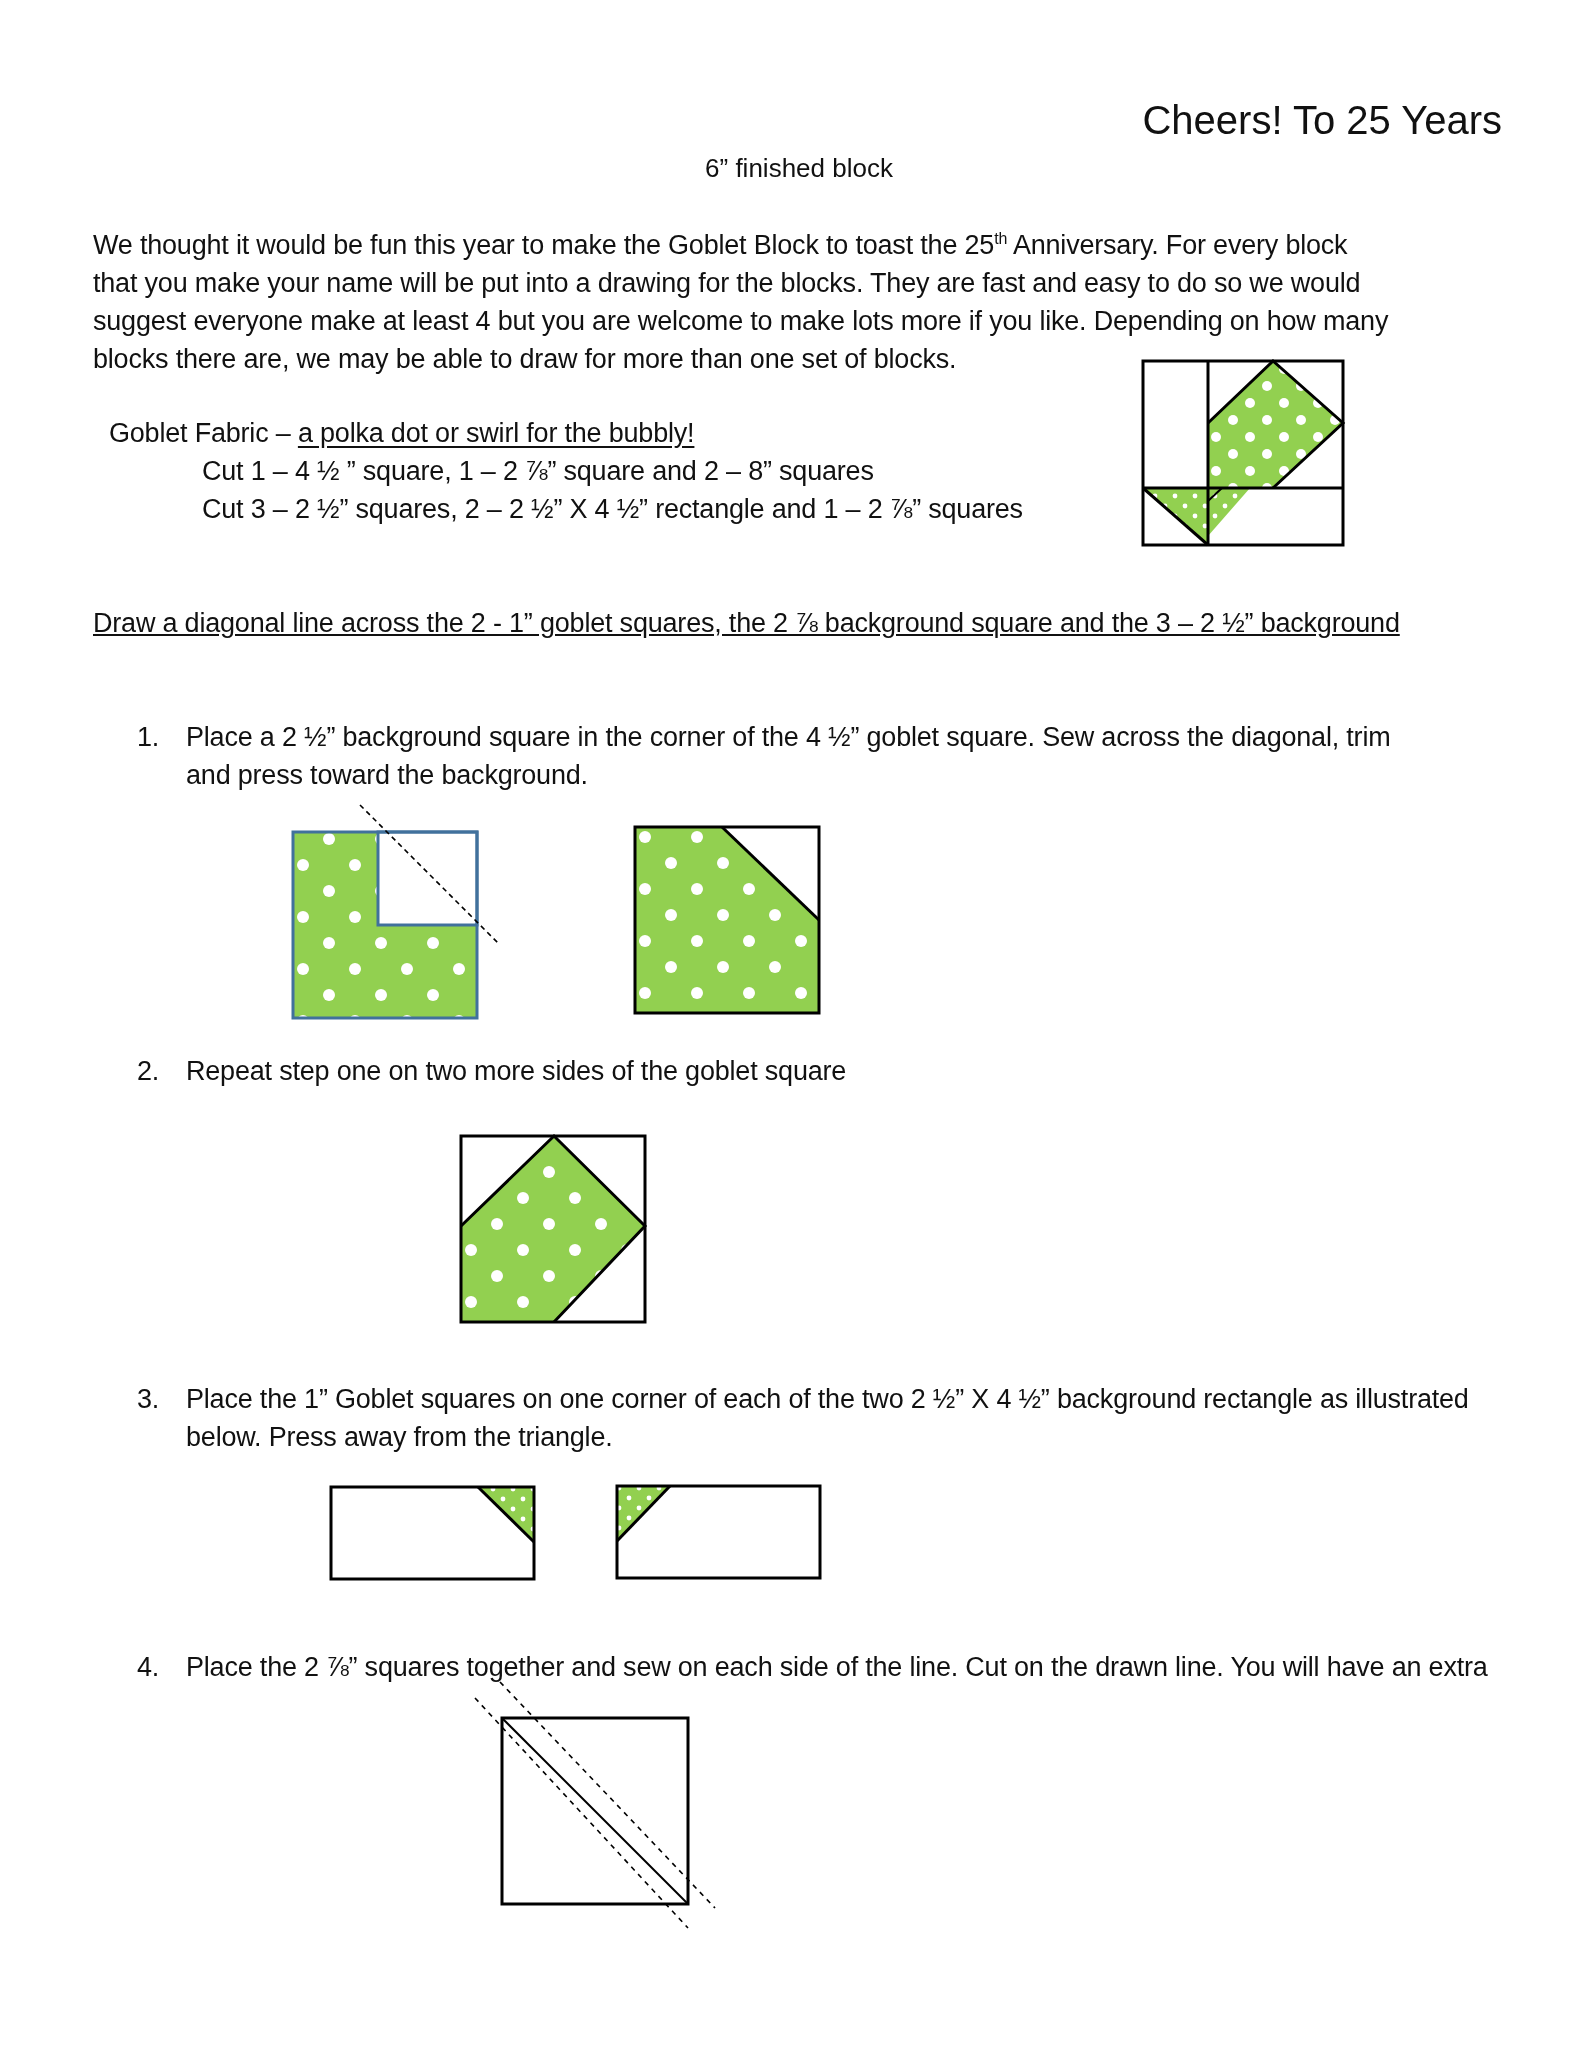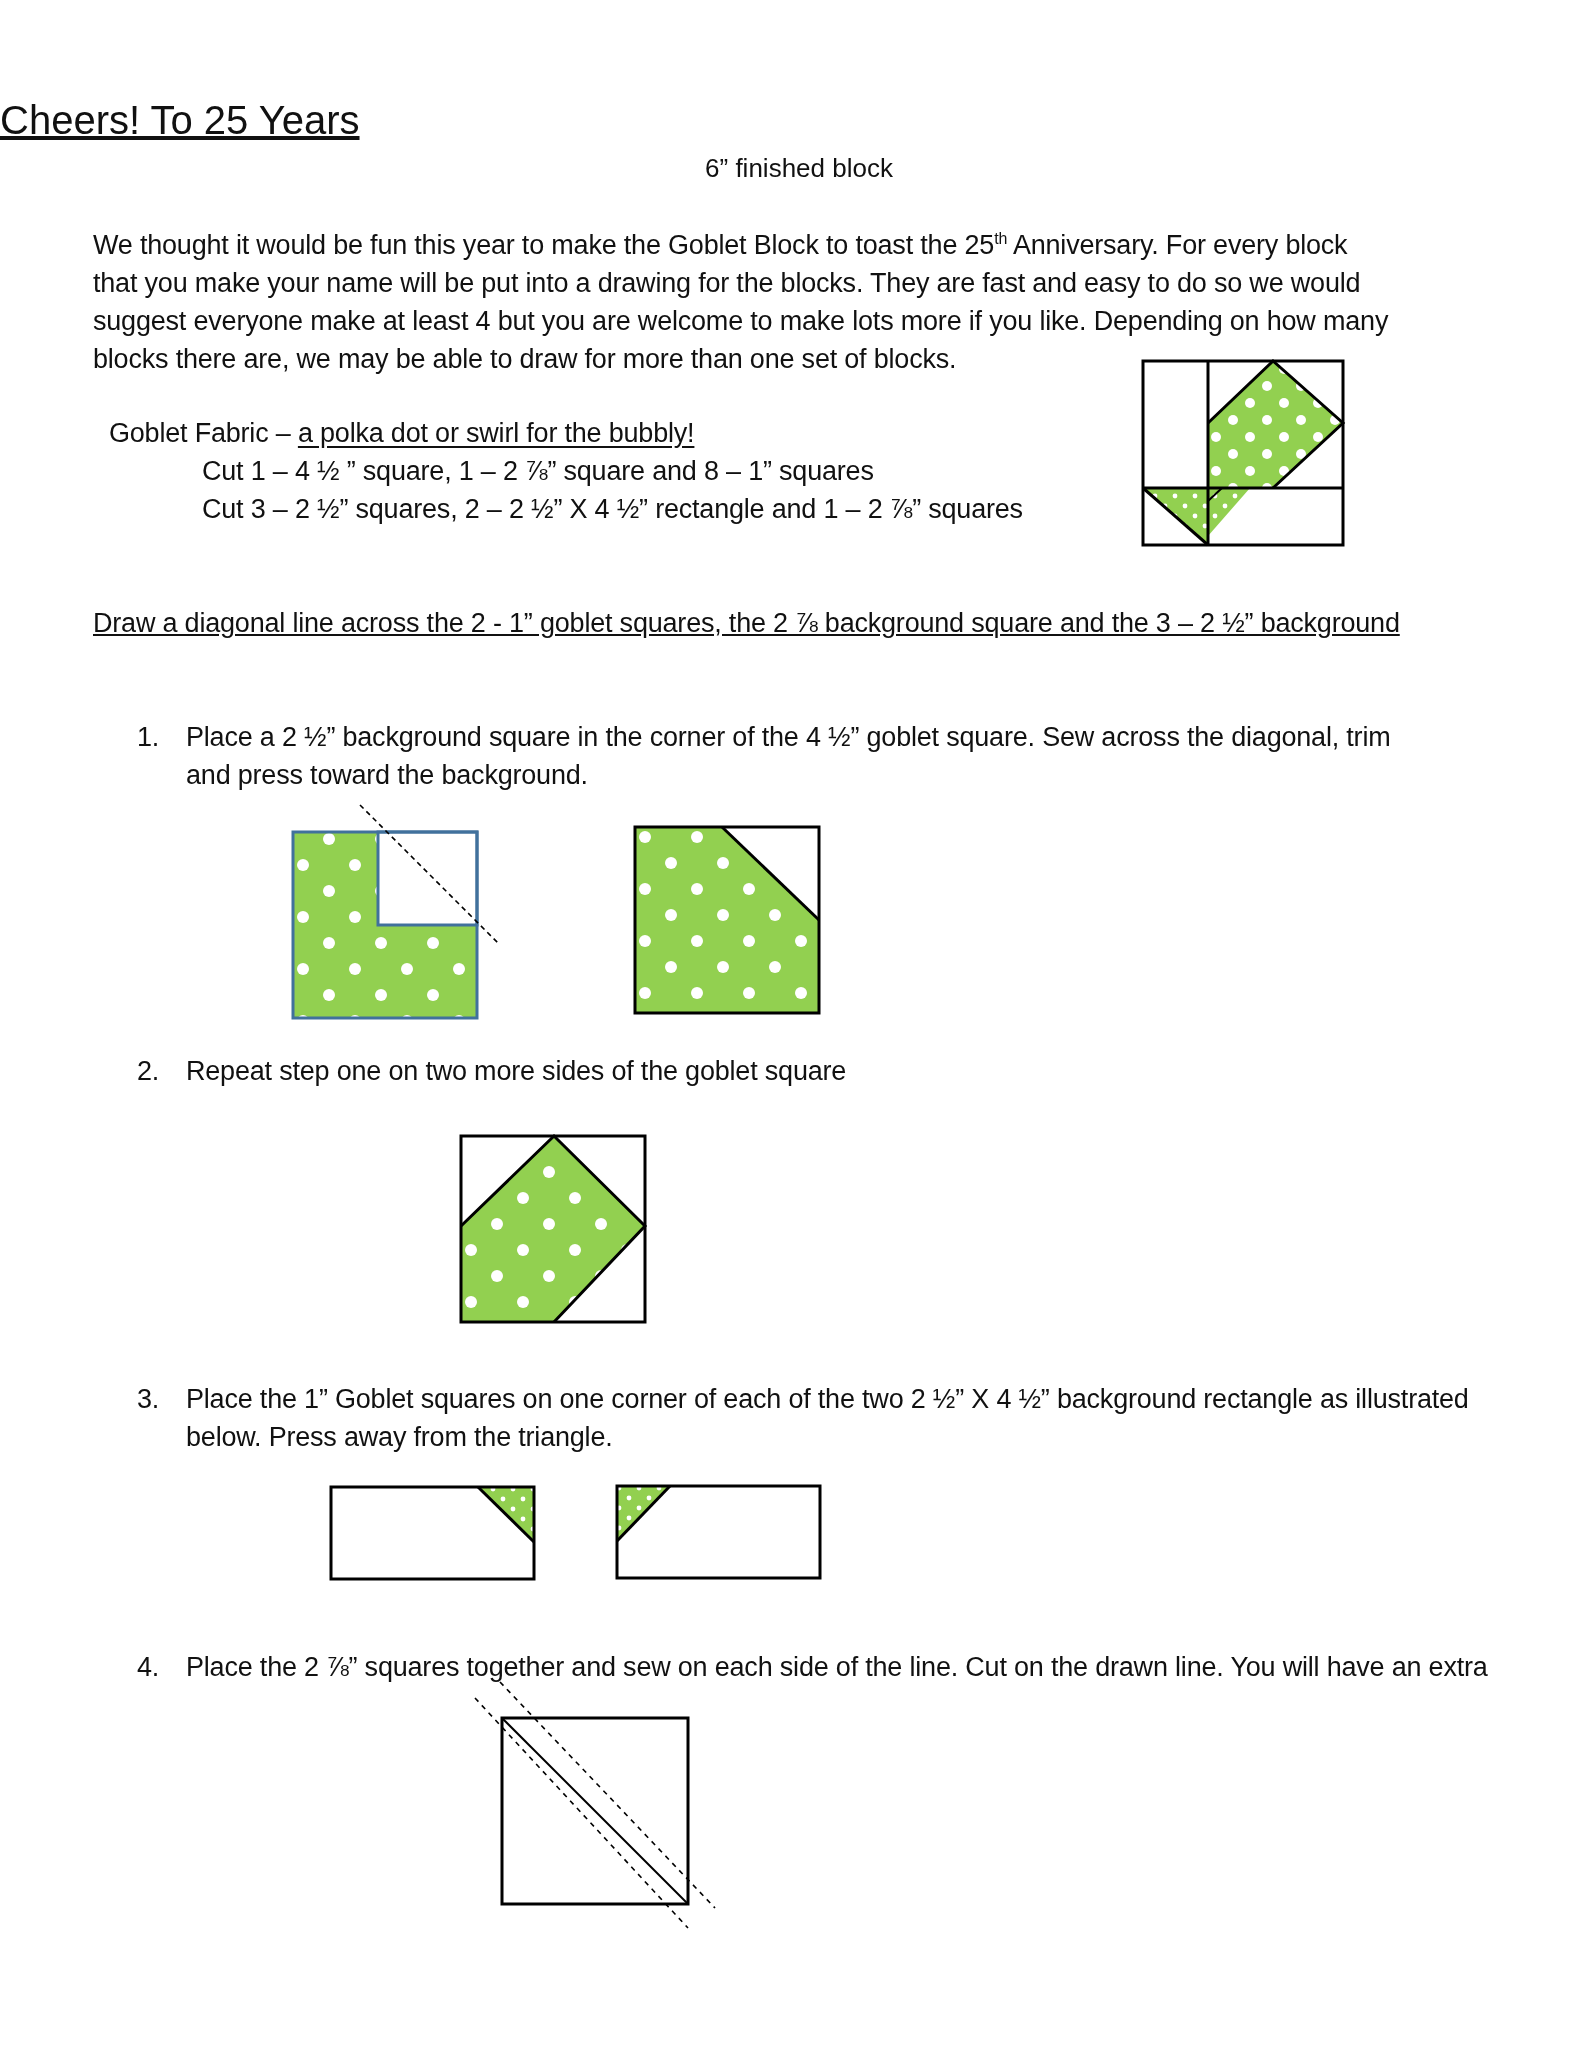--- a/index.html
+++ b/index.html
@@ -1,21 +1,21 @@
 <!DOCTYPE html>
 <html><head>
 <meta charset="utf-8">
 <style>
   html, body { margin: 0; padding: 0; background: #ffffff; }
   body {
     width: 1582px; height: 2048px; position: relative; overflow: hidden;
     font-family: "Liberation Sans", sans-serif; color: #111111;
   }
   .abs { position: absolute; }
-  .title { left: 0; width: 1502px; top: 96px; text-align: left; font-size: 40px; line-height: 48px; text-decoration: underline; }
+  .title { left: 0; width: 1502px; top: 96px; text-align: right; font-size: 40px; line-height: 48px; }
   .subtitle { left: 0; width: 1582px; top: 152px; text-align: center; font-size: 26px; line-height: 32px; margin-left: 8px; }
   .body-text { font-size: 27px; line-height: 38px; letter-spacing: -0.2px; }
   .intro { left: 93px; top: 226px; width: 1400px; }
   .intro sup { font-size: 16px; line-height: 0; vertical-align: super; }
   .line { white-space: nowrap; }
   .u { text-decoration: underline; text-underline-offset: 4px; }
   .indent { padding-left: 93px; }
   .fabric { left: 109px; top: 414px; }
   .instr { left: 93px; top: 604px; width: 1420px; text-decoration: underline; }
   .step { left: 137px; width: 1370px; }
@@ -51,21 +51,21 @@
 
 <div class="abs body-text intro">
   <div class="line"><span>We thought it would be fun this year to make the Goblet Block to toast the 25</span><sup>th</sup><span> Anniversary. For every block</span></div>
   <div class="line">that you make your name will be put into a drawing for the blocks. They are fast and easy to do so we would</div>
   <div class="line">suggest everyone make at least 4 but you are welcome to make lots more if you like. Depending on how many</div>
   <div class="line">blocks there are, we may be able to draw for more than one set of blocks.</div>
 </div>
 
 <div class="abs body-text fabric">
   <div class="line"><span>Goblet Fabric – </span><span class="u">a polka dot or swirl for the bubbly!</span></div>
-  <div class="line indent">Cut 1 – 4 ½ ” square, 1 – 2 ⅞” square and 8 – 1” squares</div>
+  <div class="line indent">Cut 1 – 4 ½ ” square, 1 – 2 ⅞” square and 2 – 8” squares</div>
   <div class="line indent">Cut 3 – 2 ½” squares, 2 – 2 ½” X 4 ½” rectangle and 1 – 2 ⅞” squares</div>
 </div>
 
 <svg style="left:1140px; top:361px;" width="210" height="190" viewBox="0 0 210 190">
   <polygon points="68,62 133,0 203,62 133,127 82,127 68,140" fill="url(#dotsMid)"></polygon>
   <polygon points="68,127 110,127 68,175" fill="url(#dotsSmall)"></polygon>
   <polygon points="3,127 68,127 68,184" fill="url(#dotsSmall)"></polygon>
   <rect x="3" y="0" width="200" height="184" fill="none" stroke="#000" stroke-width="3"></rect>
   <line x1="68" y1="0" x2="68" y2="184" stroke="#000" stroke-width="3"></line>
   <line x1="3" y1="127" x2="203" y2="127" stroke="#000" stroke-width="3"></line>

